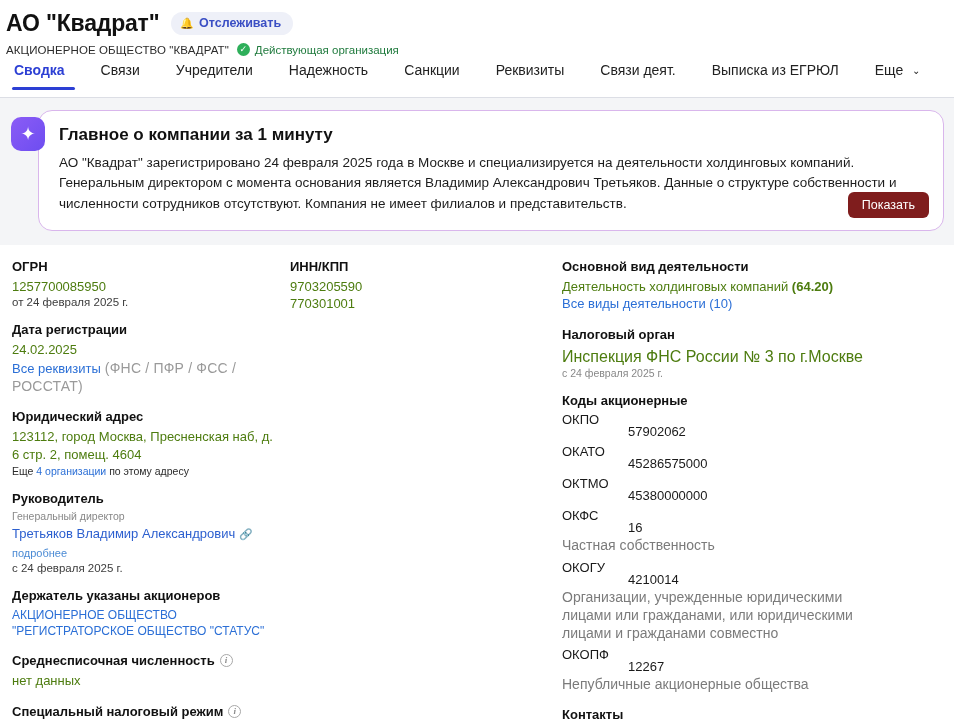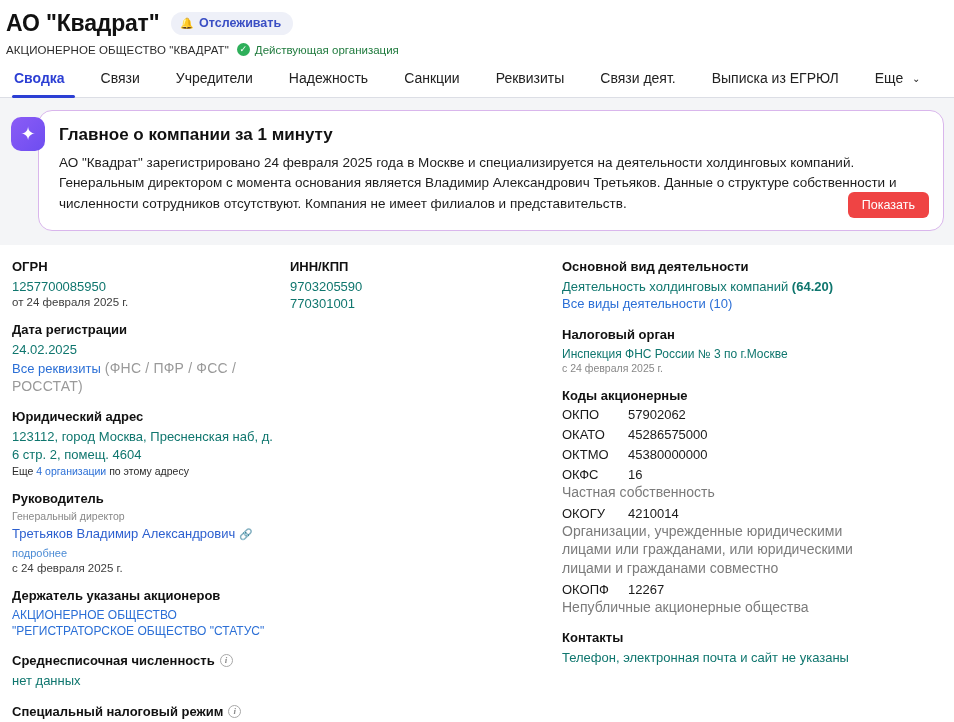--- a/index.html
+++ b/index.html
@@ -36,21 +36,21 @@
   .check-circle {
     width: 13px; height: 13px; border-radius: 50%;
     background: #2eaf5a; color: #fff; display:inline-flex;
     align-items:center; justify-content:center; font-size:9px; line-height:1;
   }
 
   
   .tabs {
     display: flex; align-items: flex-end; gap: 0;
     border-bottom: 1px solid #dcdee5;
-    padding: 10px 0 0 6px;
+    padding: 10px 0 8px 6px;
     height: 42px;
   }
   .tab {
     font-size: 14px; color: #222; padding: 0 18px 11px 18px;
     cursor: pointer; white-space: nowrap; position: relative;
   }
   .tab:first-child { padding-left: 8px; }
   .tab.active { color: #2c3fd4; font-weight: bold; }
   .tab.active::after {
     content: ""; position: absolute; left: 6px; right: 8px; bottom: -1px;
@@ -73,54 +73,54 @@
     position: absolute; left: -28px; top: 6px;
     width: 34px; height: 34px; border-radius: 10px;
     background: linear-gradient(135deg, #8b5cf6, #6d4df0);
     display: flex; align-items: center; justify-content: center;
     color: #fff; font-size: 18px;
   }
   .summary-title { font-size: 17px; font-weight: bold; color: #111; margin-bottom: 8px; }
   .summary-text { font-size: 13.5px; line-height: 1.5; color: #1d1d1d; max-width: 880px; }
   .show-btn {
     position: absolute; right: 14px; bottom: 12px;
-    background: #ef4444; color: #fff; border: none; border-radius: 6px;
+    background: #7f1d1d; color: #fff; border: none; border-radius: 6px;
     font-size: 12.5px; padding: 6px 14px; cursor: pointer;
   }
 
   
   .body { display: flex; padding: 14px 10px 0 12px; }
   .col-left { width: 278px; padding-right: 10px; }
   .col-mid { width: 270px; padding-right: 10px; }
   .col-right { flex: 1; padding-left: 2px; }
 
   .field { margin-bottom: 14px; }
   .f-label {
     font-size: 13px; font-weight: bold; color: #111; margin-bottom: 4px;
     display: flex; align-items: center; gap: 5px;
   }
-  .f-value { font-size: 13px; color: #0f766e; line-height: 1.35; }
+  .f-value { font-size: 13px; color: #4d7c0f; line-height: 1.35; }
   .f-sub { font-size: 11.5px; color: #3c3c3c; margin-top: 1px; }
   .f-sub-grey { font-size: 10.5px; color: #888; }
   .link { color: #2b6fd6; cursor: pointer; }
   .link-d { color: #2c5fcf; cursor: pointer; }
   .info-i {
     display:inline-flex; align-items:center; justify-content:center;
     width: 13px; height: 13px; border-radius: 50%;
     border: 1px solid #a8a8a8; color:#8b8b8b; font-size: 9px;
     font-style: italic; font-family: "Liberation Serif", serif;
     line-height: 1; cursor: pointer;
   }
   .small-note { font-size: 10.5px; color: #2b2b2b; margin-top: 2px; }
   .tiny-grey { font-size: 14px; color: #7b7b7b; line-height: 1.3; margin-top: 1px; }
 
   
   .stat-row { display: flex; font-size: 13px; margin-bottom: 1px; }
   .stat-key { width: 66px; color: #1a1a1a; }
-  .stat-val { color: #1a1a1a; }
+  .stat-val { color: #1a1a1a; margin-top: 12px; }
   .stat-block { margin-bottom: 5px; }
 
   .chain { font-size: 11px; color:#4a8ad4; }
   .req-paren { font-size: 14px; color: #9a9a9a; margin-left: 4px; letter-spacing: .2px;}
 </style>
 </head>
 <body>
 
 <div class="page">
 
@@ -245,21 +245,21 @@
         <div class="f-label">Основной вид деятельности</div>
         <div class="f-value">
           <span>Деятельность холдинговых компаний</span>
           <span style="font-weight:bold;">(64.20)</span>
         </div>
         <div class="f-value link">Все виды деятельности (10)</div>
       </div>
 
       <div class="field">
         <div class="f-label">Налоговый орган</div>
-        <div class="f-value" style="font-size:12px;">Инспекция ФНС России № 3 по г.Москве</div>
+        <div class="f-value" style="font-size:16px;">Инспекция ФНС России № 3 по г.Москве</div>
         <div class="f-sub-grey">с 24 февраля 2025 г.</div>
       </div>
 
       <div class="field">
         <div class="f-label">Коды акционерные</div>
 
         <div class="stat-block">
           <div class="stat-row">
             <span class="stat-key">ОКПО</span>
             <span class="stat-val">57902062</span>

